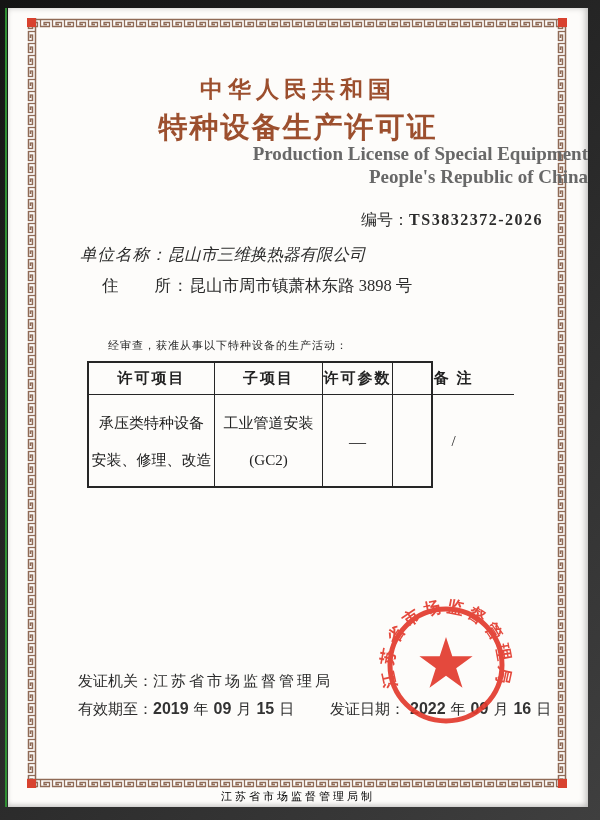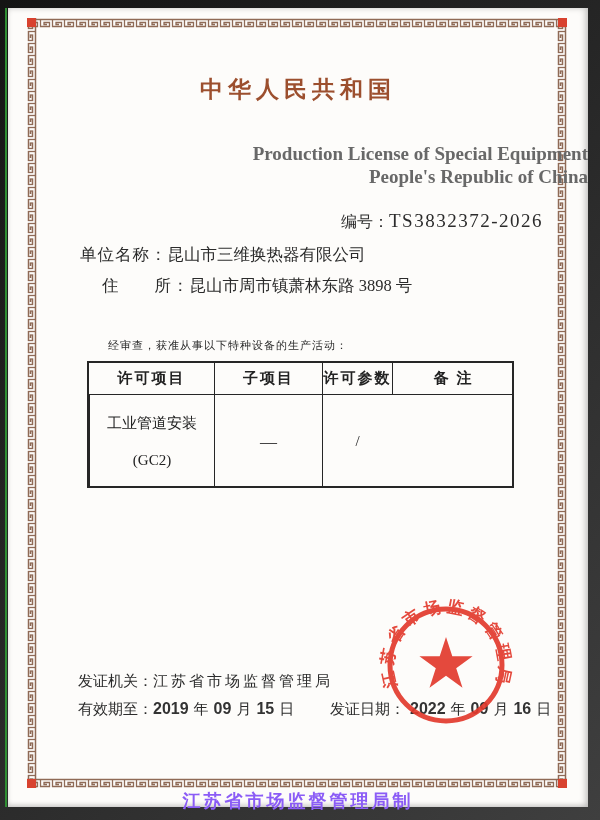--- a/index.html
+++ b/index.html
@@ -22,29 +22,29 @@
   .t-cn { position:absolute; left:0; right:0; text-align:center; font-weight:bold;
           font-family:"Liberation Sans","DejaVu Sans",sans-serif; }
   .t-cn1 { top:66px;  font-size:23px; letter-spacing:5px; }
   .t-cn2 { top:100px; font-size:29px; letter-spacing:2px; }
   .t-en { position:absolute; left:0; right:0; text-align:right; color:#686868;
           font-weight:bold; font-size:19px; font-family:"Liberation Serif","DejaVu Serif",serif; }
   .t-en1 { top:135px; }
   .t-en2 { top:158px; }
 
   .license-no { position:absolute; top:202px; right:45px; font-size:16px; color:#2c2c2c; }
-  .license-no .num { font-size:19px; letter-spacing:1.5px; }
+  .license-no .num { font-size:16px; letter-spacing:1.5px;font-weight:bold; }
 
   .field { position:absolute; left:72px; font-size:16.5px; color:#2b2b2b; }
   .field .lbl { letter-spacing:1px; }
-  .f0 { top:236px; } .f1 { top:267px;margin-left:22px; } .f2 { top:298px; }
+  .f0 { top:236px;font-style:italic; } .f1 { top:267px;margin-left:22px; } .f2 { top:298px; }
   .approval { position:absolute; left:100px; top:330px; font-size:11px; color:#2b2b2b; letter-spacing:1px; }
 
   .lic-table {
-    position:absolute; left:79px; top:353px; width:427px; height:127px;
+    position:absolute; left:79px; top:353px; width:346px; height:127px;
     display:grid; grid-template-columns:125px 108px 70px 122px; grid-template-rows:32px 93px;
     border:2px solid #262626; background:#fdfcfa;
   }
   .cell { display:flex; flex-direction:column; align-items:center; justify-content:center;
           font-size:15px; color:#222; border-left:1.5px solid #262626; }
   .cell.first { border-left:none; }
   .cell.head { border-bottom:1.5px solid #262626; letter-spacing:2px; font-weight:600; }
   .cell .ln { line-height:37px; white-space:nowrap; }
   .dash { font-size:17px; }
 
@@ -53,22 +53,22 @@
   .issuer .val { letter-spacing:3px; }
   .valid  { left:70px; top:692px; }
   .issued { left:322px; top:692px; }
   .d-num { font-family:"Liberation Sans","DejaVu Sans",sans-serif; font-weight:600; font-size:16px; color:#333; }
   .d-unit { font-size:15px; }
   .d-sp { display:inline-block; width:5px; }
 
   .seal { position:absolute; left:368px; top:587px; pointer-events:none; opacity:.92; }
 
   .footer-note { position:absolute; left:0; right:0; top:781px; text-align:center;
-    font-family:"Liberation Sans","DejaVu Sans",sans-serif; font-weight:bold;
-    font-size:18px; letter-spacing:3px; color:#8b5cf6; }
+    font-family:"Liberation Sans","DejaVu Sans",sans-serif; font-weight:normal;
+    font-size:11px; letter-spacing:3px; color:#000000; }
 </style>
 </head>
 <body>
 
 <div class="photo">
   <div class="green-strip"></div>
 
   <div class="page">
 
     <svg class="border-svg" width="540" height="770">
@@ -84,20 +84,21 @@
       <rect x="0" y="760" width="540" height="10" fill="url(#mh)"></rect>
       <rect x="0" y="0" width="10" height="770" fill="url(#mv)"></rect>
       <rect x="530" y="0" width="10" height="770" fill="url(#mv)"></rect>
       <rect x="0" y="0" width="9" height="9" fill="#d8422f"></rect>
       <rect x="531" y="0" width="9" height="9" fill="#d8422f"></rect>
       <rect x="0" y="761" width="9" height="9" fill="#d8422f"></rect>
       <rect x="531" y="761" width="9" height="9" fill="#d8422f"></rect>
     </svg>
 
     <div class="t-cn t-cn1" style="color:#9c4f2e;">中华人民共和国</div>
+    <div class="t-cn t-cn2" style="color:#9c4f2e;">特种设备生产许可证</div>
     <div class="t-en t-en1">Production License of Special Equipment</div>
     <div class="t-en t-en2">People's Republic of China</div>
 
     <div class="license-no">
       <span class="lbl">编号：</span><span class="num">TS3832372-2026</span>
     </div>
 
     <div class="field f0">
       <span class="lbl">单位名称：</span><span class="val">昆山市三维换热器有限公司</span>
     </div>
@@ -105,20 +106,24 @@
       <span class="lbl">住　　所：</span><span class="val">昆山市周市镇萧林东路 3898 号</span>
     </div>
     <div class="approval">经审查，获准从事以下特种设备的生产活动：</div>
 
     <div class="lic-table">
       <div class="cell head first">许可项目</div>
       <div class="cell head">子项目</div>
       <div class="cell head">许可参数</div>
       <div class="cell head">备 注</div>
 
+      <div class="cell first">
+        <span class="ln">承压类特种设备</span>
+        <span class="ln">安装、修理、改造</span>
+      </div>
       <div class="cell">
         <span class="ln">工业管道安装</span>
         <span class="ln">(GC2)</span>
       </div>
       <div class="cell dash">—</div>
       <div class="cell">/</div>
     </div>
 
     <div class="bottom-line issuer">
       <span class="lbl">发证机关：</span><span class="val">江苏省市场监督管理局</span>

